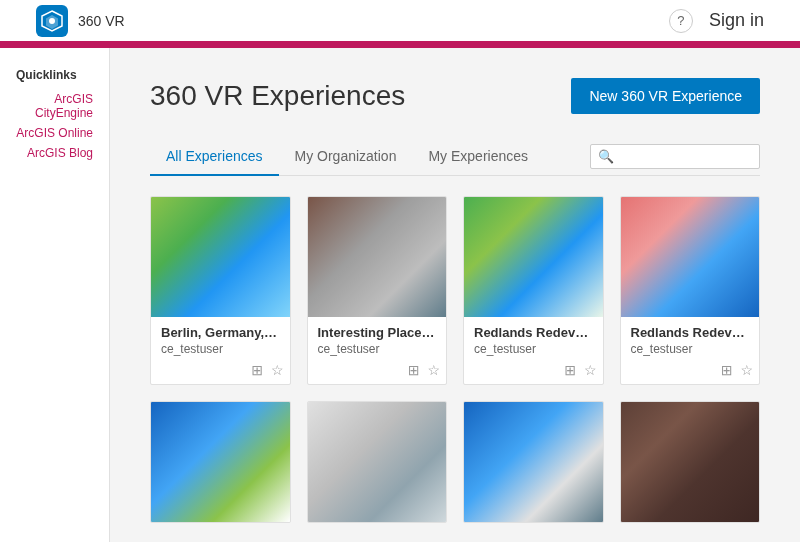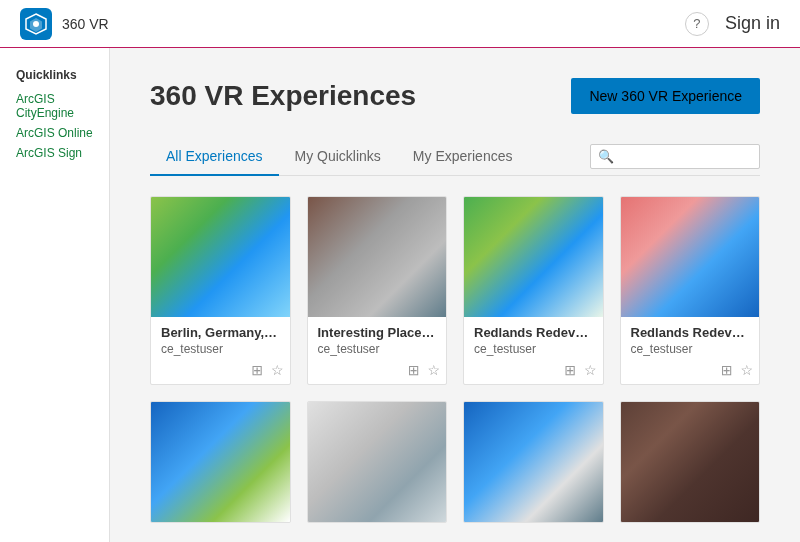--- a/index.html
+++ b/index.html
@@ -1,44 +1,44 @@
 <!DOCTYPE html>
 <html><head>
   <meta charset="utf-8">
   <style>
     * { box-sizing: border-box; margin: 0; padding: 0; }
     body { font-family: -apple-system, BlinkMacSystemFont, 'Segoe UI', Arial, sans-serif; background: #f4f4f4; color: #333; font-size: 14px; }
 
     
     .header {
       display: flex; align-items: center; justify-content: space-between;
-      background: #fff; padding: 0 20px; height: 48px;
-      border-bottom: 1px solid #be185d; position: fixed; top: 0; left: 0; right: 0; z-index: 100;
+      background: #fff; padding: 0 36px; height: 48px;
+      border-bottom: 7px solid #be185d; position: fixed; top: 0; left: 0; right: 0; z-index: 100;
     }
     .header-left { display: flex; align-items: center; gap: 10px; }
     .header-logo-icon { width: 32px; height: 32px; }
     .header-title { font-size: 14px; font-weight: 500; color: #333; }
     .header-right { display: flex; align-items: center; gap: 16px; }
     .header-help { color: #666; cursor: pointer; font-size: 18px; border: 1px solid #ccc; border-radius: 50%; width: 24px; height: 24px; display: flex; align-items: center; justify-content: center; font-size: 13px; }
     .header-signin { font-size: 18px; color: #333; cursor: pointer; }
 
     
     .layout { display: flex; margin-top: 48px; min-height: calc(100vh - 48px); }
 
     
     .sidebar { width: 110px; background: #fff; padding: 20px 16px; border-right: 1px solid #e0e0e0; flex-shrink: 0; }
     .sidebar-section-title { font-size: 12px; font-weight: 700; color: #333; margin-bottom: 10px; }
-    .sidebar-link { display: block; font-size: 12px; color: #15803d; margin-bottom: 6px; cursor: pointer; text-decoration: none; }
+    .sidebar-link { display: block; font-size: 12px; color: #be185d; margin-bottom: 6px; cursor: pointer; text-decoration: none; text-align: right; }
 
     
     .main { flex: 1; padding: 30px 40px; background: #f4f4f4; }
     .main-header { display: flex; align-items: center; justify-content: space-between; margin-bottom: 24px; }
-    .main-title { font-size: 28px; font-weight: 700; color: #333; }
+    .main-title { font-size: 28px; font-weight: 400; color: #333; }
     .new-experience-btn {
-      background: #0079c1; color: #000000; border: none; padding: 10px 18px;
+      background: #0079c1; color: #ffffff; border: none; padding: 10px 18px;
       font-size: 14px; cursor: pointer; border-radius: 2px; white-space: nowrap;
     }
 
     
     .tabs { display: flex; align-items: center; justify-content: space-between; margin-bottom: 20px; border-bottom: 1px solid #ddd; }
     .tabs-left { display: flex; gap: 0; }
     .tab {
       padding: 10px 16px; font-size: 14px; color: #666; cursor: pointer;
       border-bottom: 2px solid transparent; margin-bottom: -1px;
     }
@@ -90,34 +90,34 @@
     <span class="header-signin">Sign in</span>
   </div>
 </header>
 
 <div class="layout">
 
   <aside class="sidebar">
     <div class="sidebar-section-title">Quicklinks</div>
     <a class="sidebar-link">ArcGIS CityEngine</a>
     <a class="sidebar-link">ArcGIS Online</a>
-    <a class="sidebar-link">ArcGIS Sign</a>
+    <a class="sidebar-link">ArcGIS Blog</a>
   </aside>
 
   <main class="main">
 
     <div class="main-header">
       <h1 class="main-title">360 VR Experiences</h1>
       <button class="new-experience-btn">New 360 VR Experience</button>
     </div>
 
     <div class="tabs">
       <div class="tabs-left">
         <div class="tab active">All Experiences</div>
-        <div class="tab">My Quicklinks</div>
+        <div class="tab">My Organization</div>
         <div class="tab">My Experiences</div>
       </div>
       <div class="search-box">
         <span class="search-icon">🔍</span>
         <input class="search-input" type="text" placeholder="" style="">
       </div>
     </div>
 
     <div class="grid">
 

